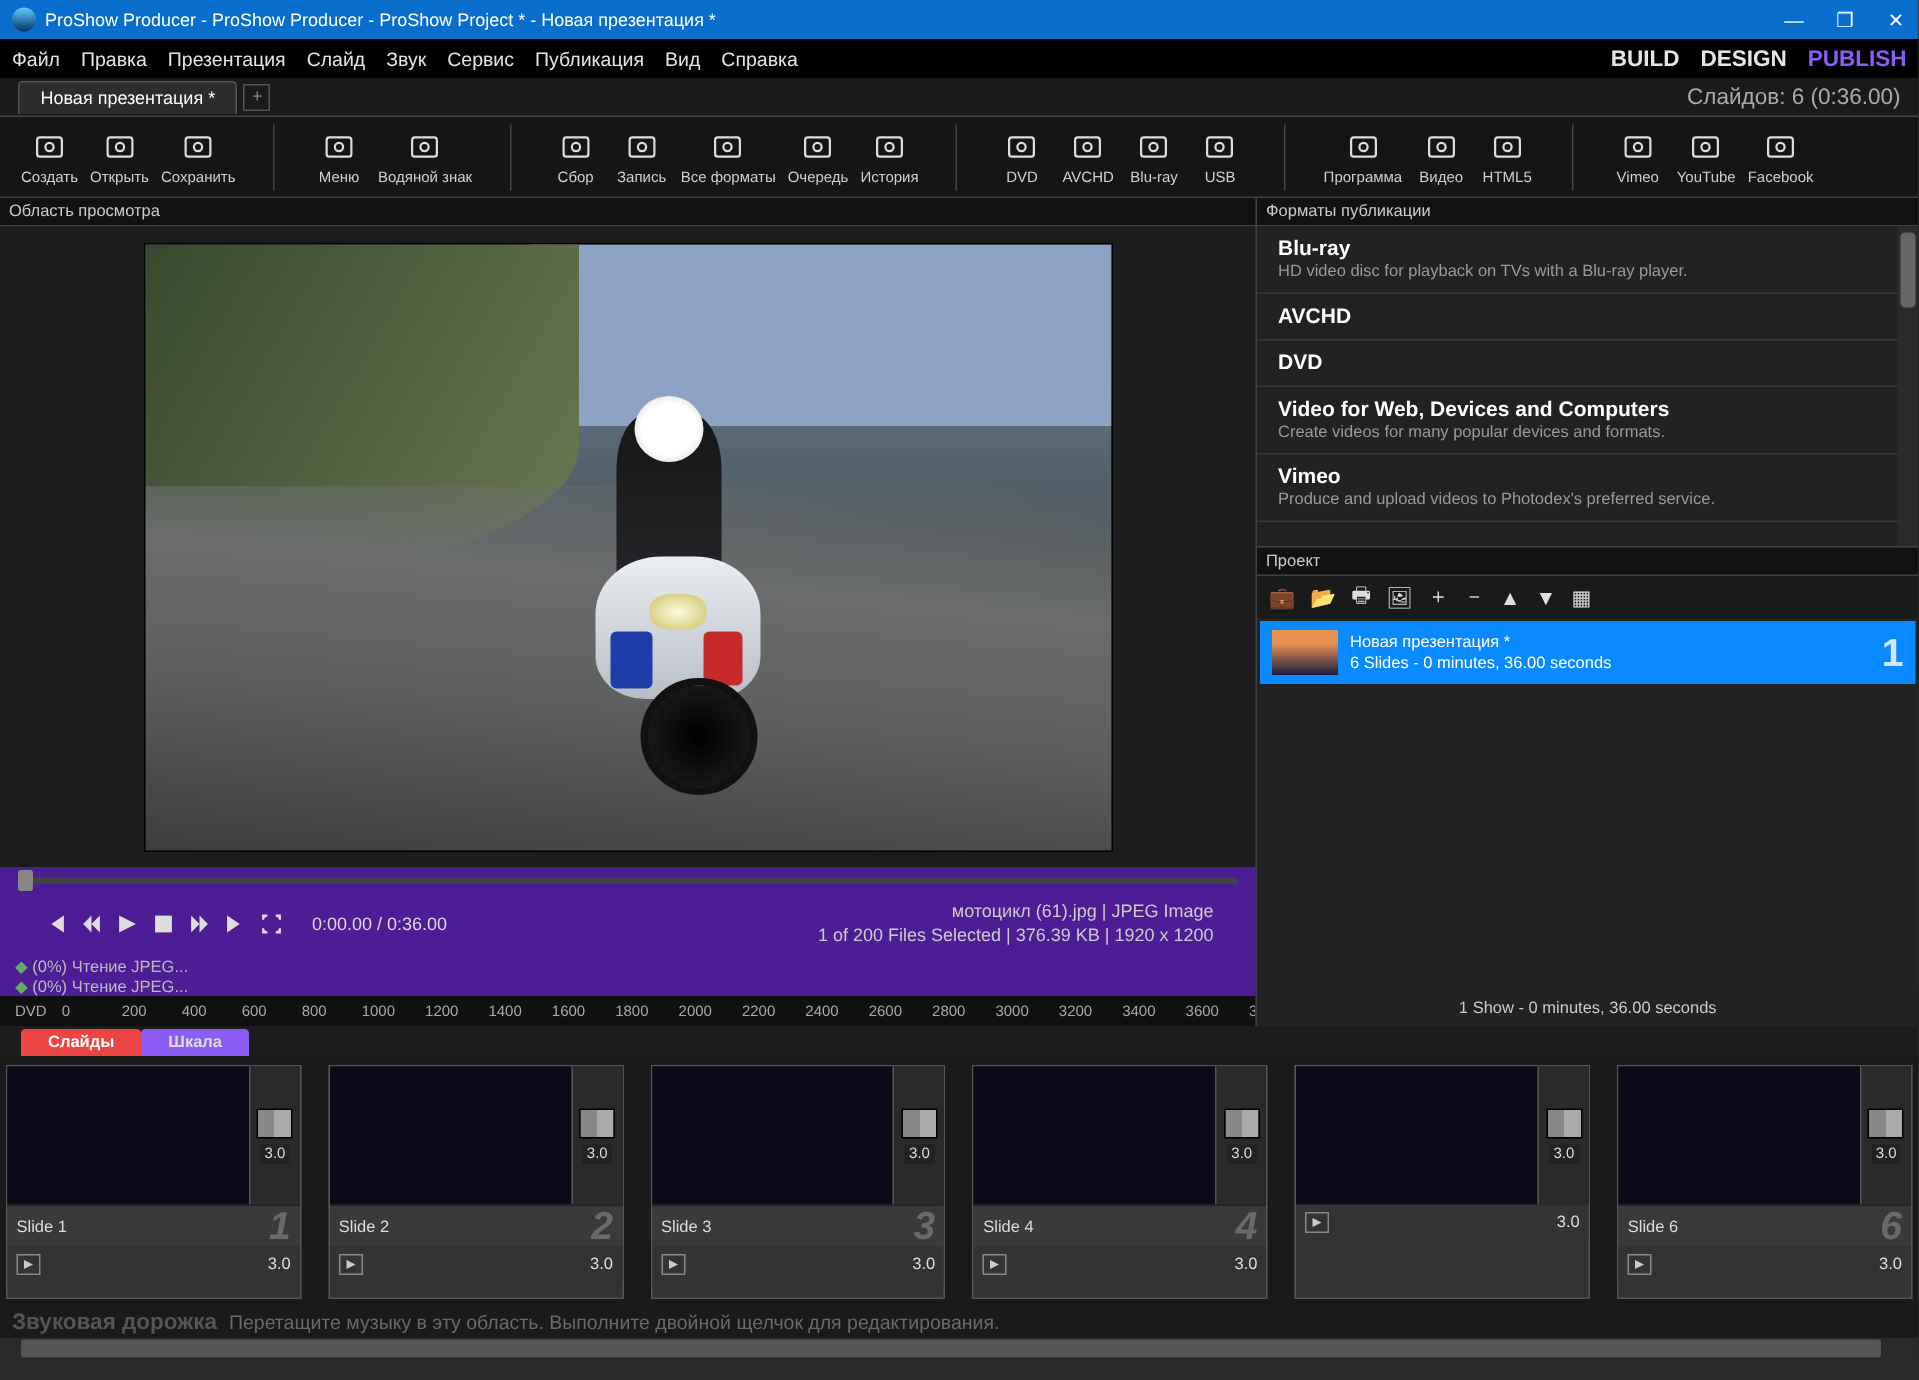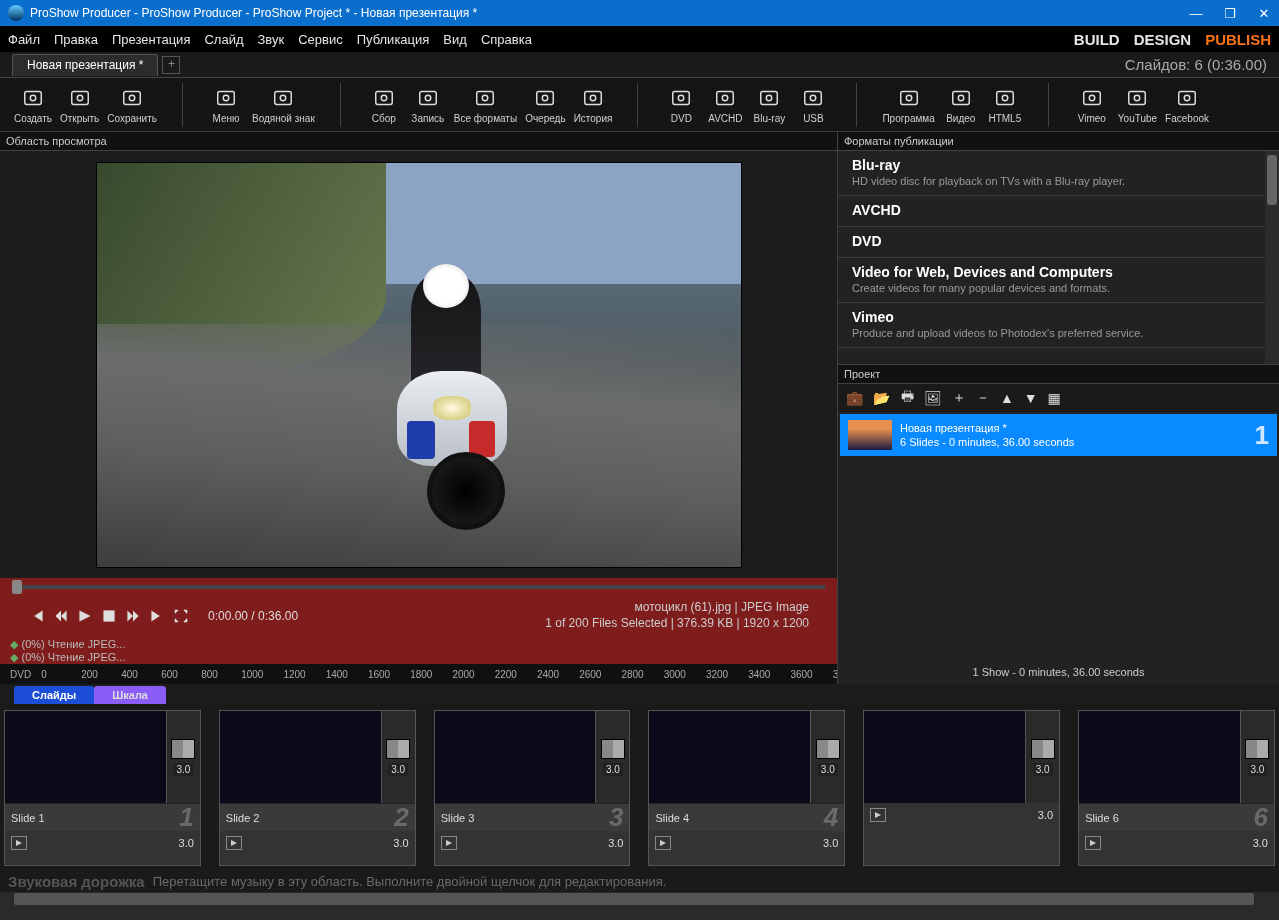--- a/index.html
+++ b/index.html
@@ -6,34 +6,34 @@
 html, body { width: 1279px; height: 920px; font-family: Arial, sans-serif; background: #2a2a2a; overflow: hidden; color: #ccc; font-size: 12px; }
 .titlebar { height: 26px; background: #0a6ecc; color: #fff; display: flex; align-items: center; padding: 0 8px; }
 .titlebar .icon-app { width: 16px; height: 16px; border-radius: 50%; background: linear-gradient(#6cf,#036); margin-right: 6px; }
 .titlebar .title { flex: 1; font-size: 12px; }
 .titlebar .win-btns { display: flex; gap: 20px; }
 .titlebar .win-btns span { width: 14px; text-align: center; cursor: pointer; color:#fff; font-size:13px; }
 .menubar { height: 26px; background: #000; display: flex; align-items: center; padding: 0 8px; gap: 14px; color: #e5e5e5; font-size: 13px;}
 .menubar .menu-item { cursor: pointer; }
 .menubar .spacer { flex: 1; }
 .menubar .big { font-weight: bold; font-size: 15px; }
-.menubar .publish { color: #f97316; }
+.menubar .publish { color: #8b5cf6; }
 .tabstrip { height: 26px; background: #1a1a1a; display: flex; align-items: center; border-bottom:1px solid #444; }
 .tabstrip .tab { height: 22px; margin-left:12px; padding: 3px 14px 0 14px; background: #2c2c2c; color: #fff; font-size: 12px; border:1px solid #555; border-bottom:none; border-radius:3px 3px 0 0;}
 .tabstrip .add-tab { margin-left:4px; width:18px;height:18px; color:#888; text-align:center; cursor:pointer; border:1px solid #555;}
 .tabstrip .slides-count { margin-left: auto; margin-right: 12px; color:#aaa; font-size:15px;}
 .toolbar { height: 54px; background: #151515; display: flex; align-items: center; padding: 2px 10px; gap: 13px; border-bottom:1px solid #3a4048;}
 .tool-group { display:flex; }
 .tool-sep { width:1px; height:44px; background:#444; margin: 0 8px;}
 .tool-btn { display: flex; flex-direction: column; align-items: center; justify-content: center; min-width: 44px; padding: 0 4px; cursor: pointer; color:#d0d0d0;}
 .tool-btn .ico { width: 26px; height: 26px; display:flex; align-items:center; justify-content:center; }
 .tool-btn .ico svg { width:22px; height:22px; stroke:#ddd; fill:none; stroke-width:1.6; }
 .tool-btn .lbl { font-size: 10px; margin-top: 2px; white-space:nowrap;}
 .main { display: flex; height: 552px; }
-.preview-pane { width: 837px; background: #7f1d1d; display:flex; flex-direction:column; }
+.preview-pane { width: 837px; background: #4c1d95; display:flex; flex-direction:column; }
 .pane-title { background:#111; color:#ccc; font-size:11px; padding:3px 6px; border-bottom:1px solid #3d4249;}
 .preview-img { flex:1; display:flex; align-items:center; justify-content:center; background:#1c1c1c; }
 .preview-img .img { width: 646px; height: 406px; background: linear-gradient(#7a8a98 0%, #546570 35%, #4a4f4f 60%, #3a3a3a 100%); position:relative; overflow:hidden; border:1px solid #000;}
 .preview-img .road { position:absolute; left:0; right:0; bottom:0; height:60%; background:linear-gradient(5deg,#3c3e3e 0%, #5d5f5f 40%, #6b6d6d 70%, transparent 100%);}
 .preview-img .hill { position:absolute; left:0; top:0; width:45%; height:55%; background: linear-gradient(120deg,#384a2e,#6a7a50); border-bottom-right-radius:80% 40%;}
 .preview-img .sky { position:absolute; right:0; top:0; width:60%; height:30%; background:#8da3c4;}
 .preview-img .bike { position:absolute; left:38%; top:28%; width:220px; height:260px; }
 .preview-img .rider-body { position:absolute; left:70px; top:0; width:70px; height:120px; background:linear-gradient(#161618,#26262a); border-radius:30% 30% 10% 10%;}
 .preview-img .helmet { position:absolute; left:82px; top:-12px; width:46px; height:44px; background:radial-gradient(#fff 55%,#ccc); border-radius:50%;}
 .preview-img .fairing { position:absolute; left:56px; top:95px; width:110px; height:95px; background:linear-gradient(#eaeef2,#b8bec6); border-radius:40% 40% 30% 30%;}
@@ -68,21 +68,21 @@
 .project-pane { background:#222;}
 .project-toolbar { height:28px; display:flex; align-items:center; padding:0 8px; gap:10px; background:#1a1a1a;}
 .project-toolbar span { cursor:pointer; font-size:14px; color:#ddd;}
 .show-item { height:42px; background:#0a8aff; color:#fff; display:flex; align-items:center; padding:4px 8px; margin:2px 2px 4px 2px;}
 .show-item .thumb { width:44px; height:30px; background:linear-gradient(#e89050 30%,#1a1a40); margin-right:8px;}
 .show-item .info { flex:1; font-size:11px; line-height:1.3;}
 .show-item .num { font-size:26px; font-weight:bold; color:#cfe8ff;}
 .show-summary { text-align:center; padding:6px; font-size:11px; color:#ccc; background:#222;}
 .timeline-tabs { height:20px; background:#1c1c1c; display:flex; align-items:flex-end; padding-left:14px; gap:0;}
 .timeline-tabs .ttab { padding:3px 18px; font-size:11px; font-weight:bold; background:#8b5cf6; color:#ddd; border-radius:3px 3px 0 0; cursor:pointer;}
-.timeline-tabs .ttab.active { background:#1d4ed8; color:#fff;}
+.timeline-tabs .ttab.active { background:#ef4444; color:#fff;}
 .slides-strip { height:166px; background:#1a1a1a; display:flex; overflow:hidden; padding:6px 4px 4px 4px; gap:18px;}
 .slide-card { width:202px; background:#333; border:1px solid #555; display:flex; flex-direction:column; position:relative;}
 .slide-card .sthumb { height:92px; background:#111; display:flex;}
 .slide-card .sthumb .pic { flex:1; background:#0a0a1a;}
 .slide-card .trans { width:34px; background:#2a2a2a; display:flex; flex-direction:column; align-items:center; justify-content:center; border-left:1px solid #555;}
 .slide-card .trans .tico { width:24px;height:20px; background:linear-gradient(90deg,#888 50%,#aaa 50%); border:1px solid #000;}
 .slide-card .trans .tdur { font-size:10px; margin-top:4px; color:#ddd; background:#222; padding:1px 3px;}
 .slide-card .srow { height:28px; display:flex; align-items:center; padding:0 6px; background:#3a3a3a; border-top:1px solid #222;}
 .slide-card .srow .sname { flex:1; font-size:11px; color:#ddd;}
 .slide-card .srow .snum { font-size:26px; font-weight:bold; color:#6a6a6a; font-style:italic;}

